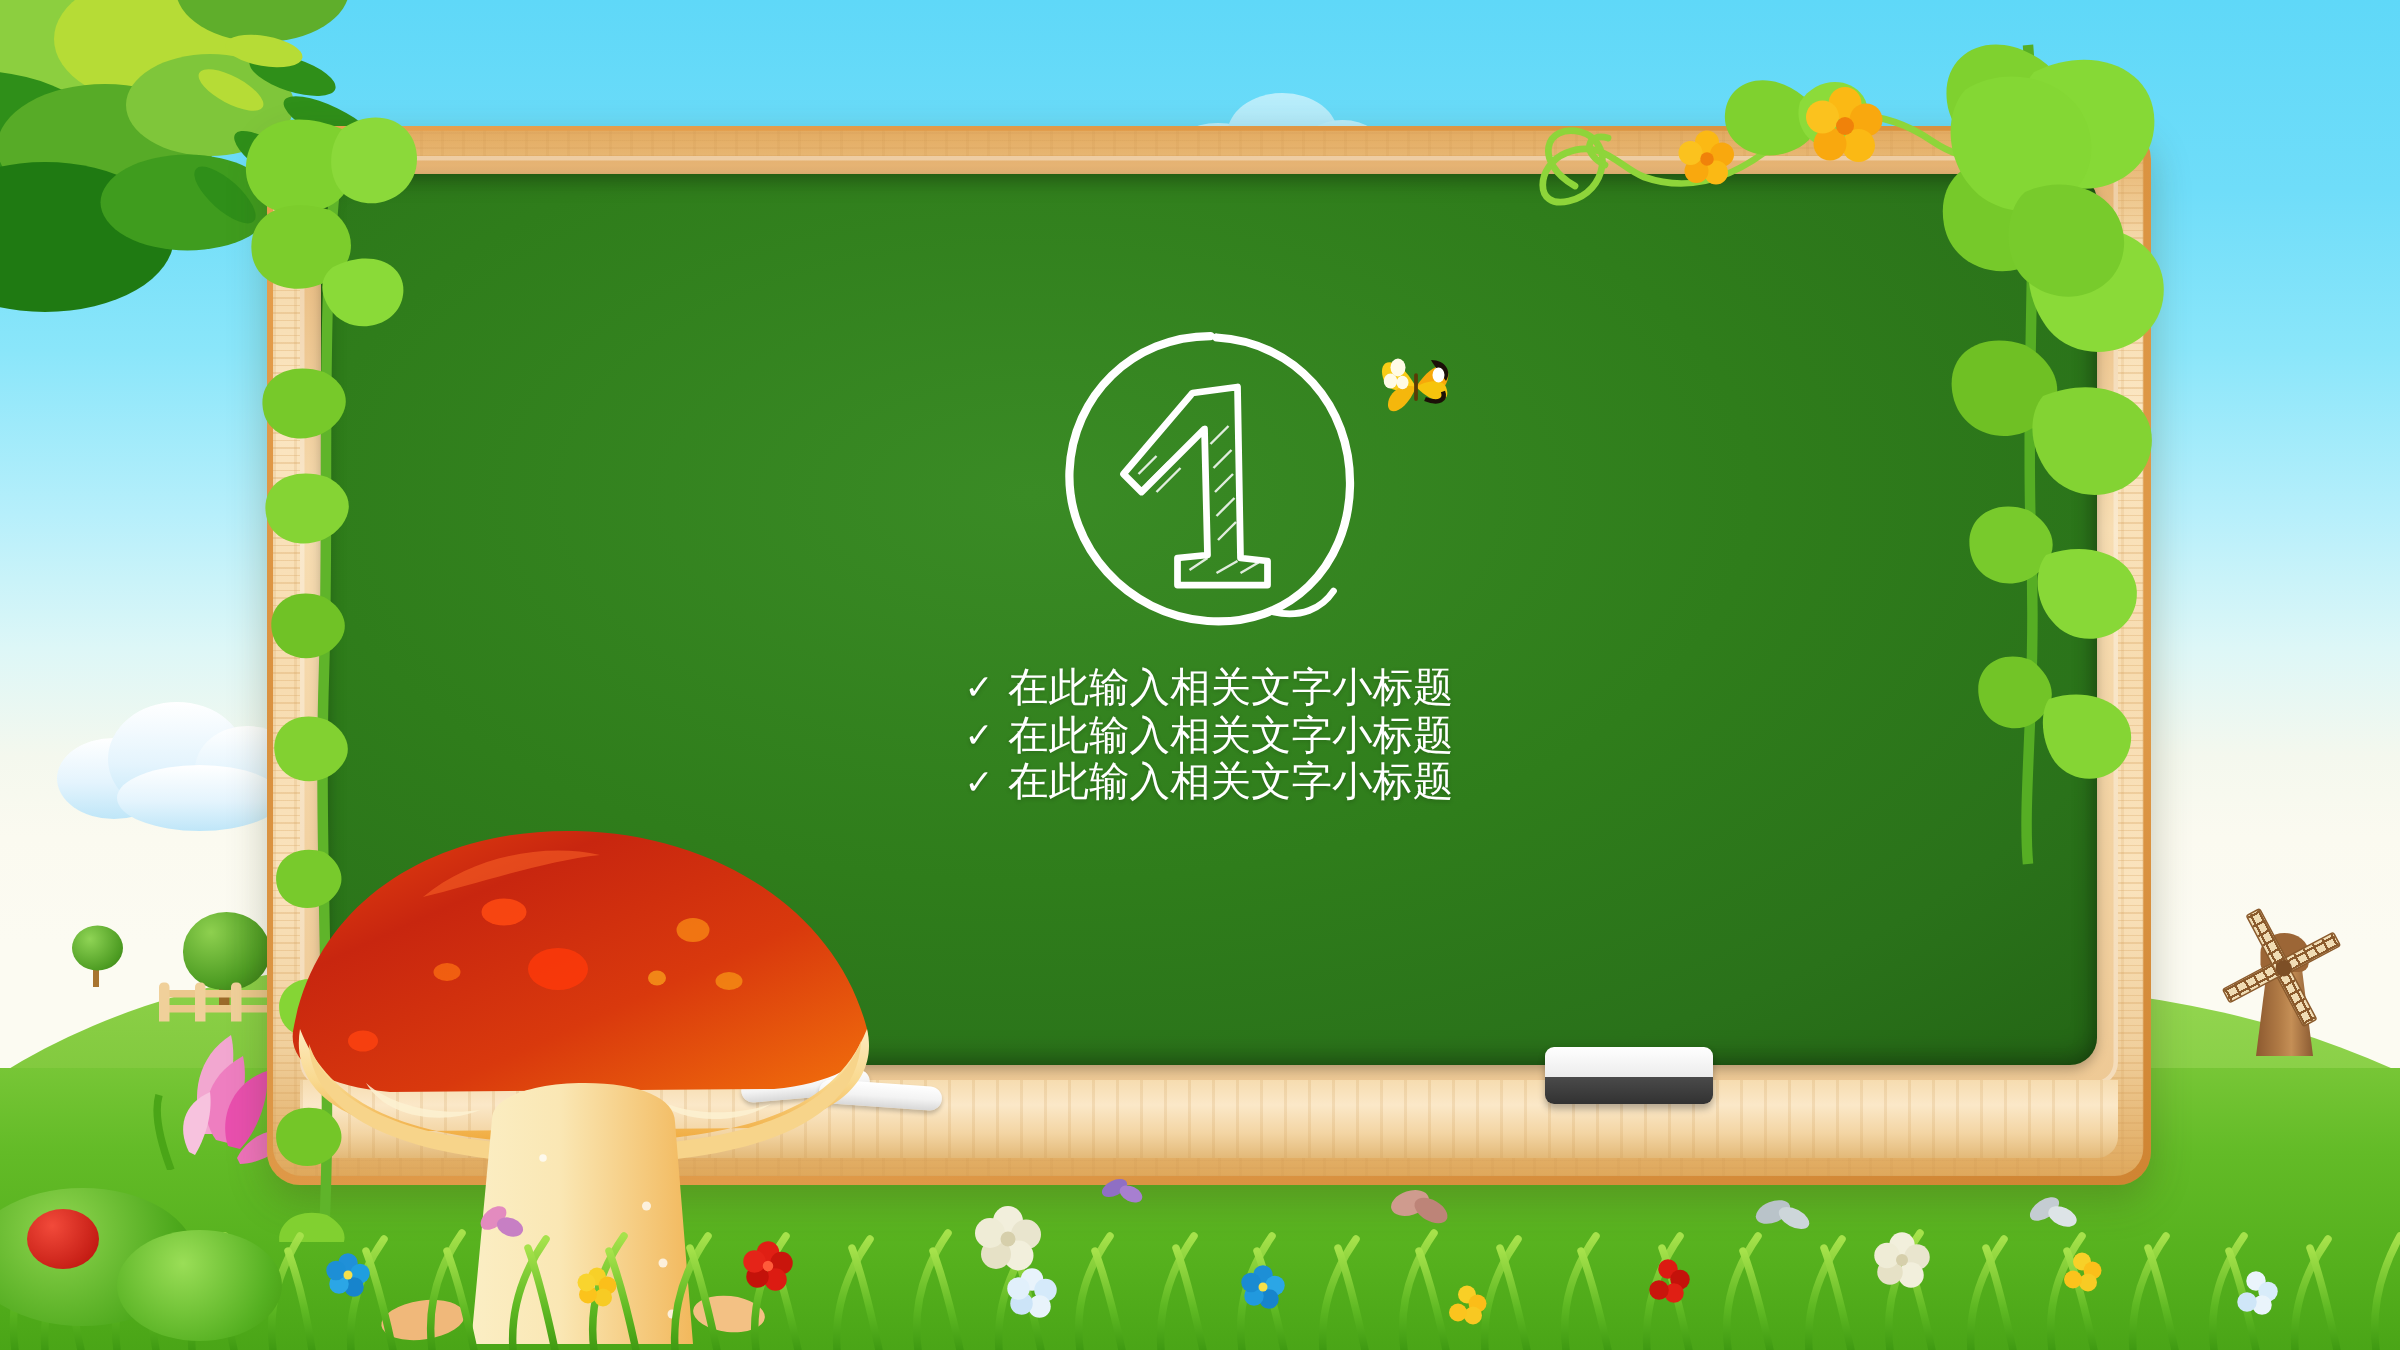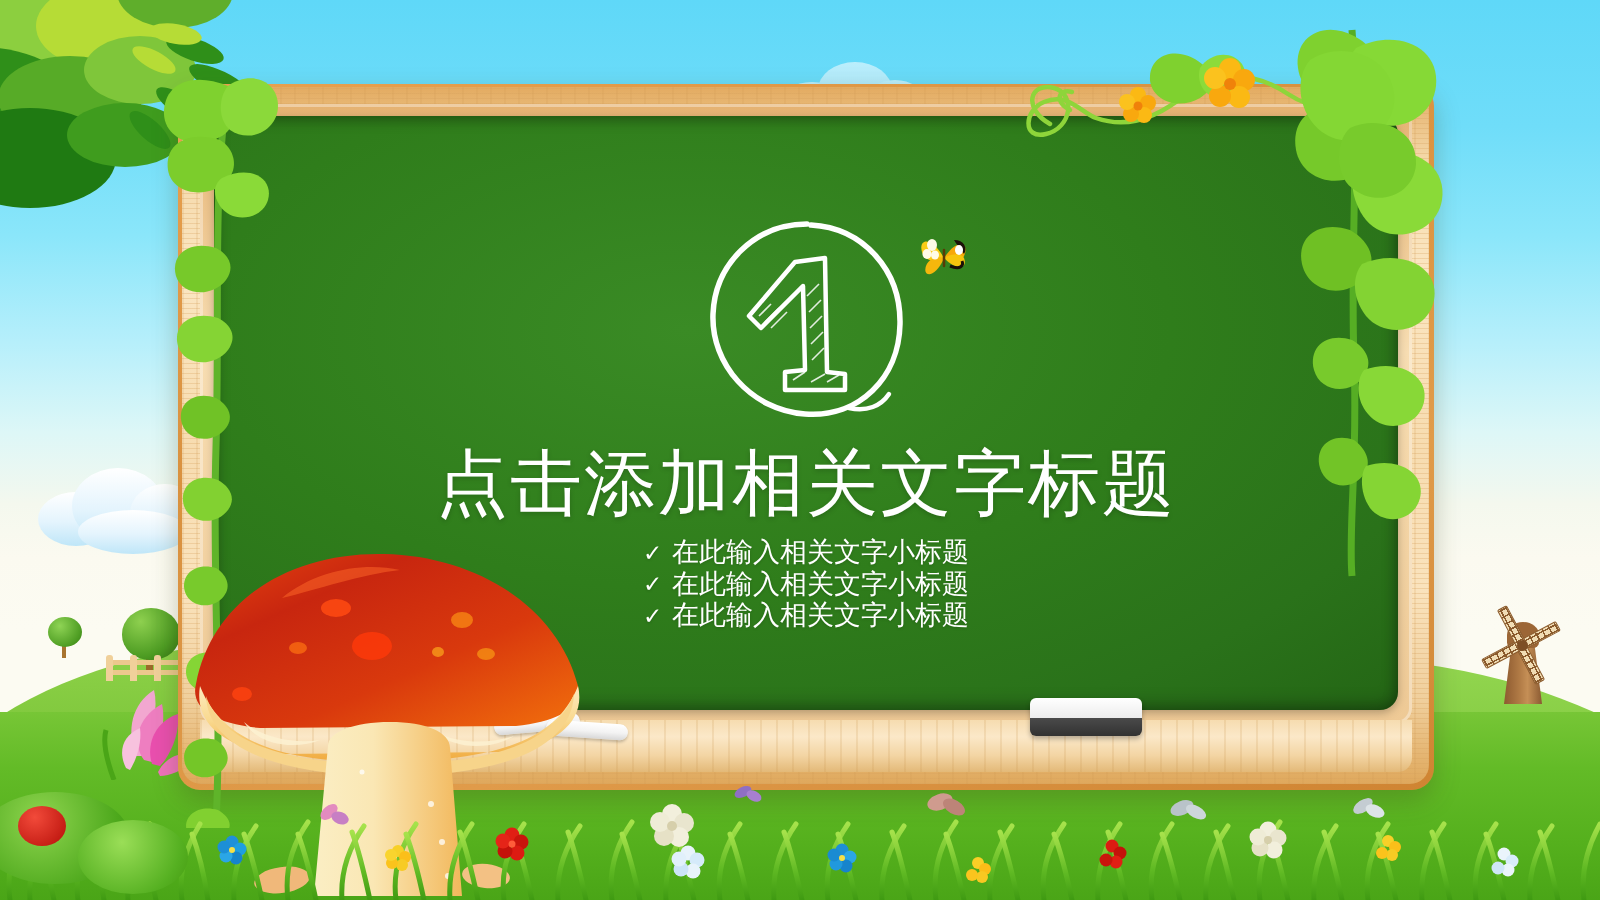--- a/index.html
+++ b/index.html
@@ -300,21 +300,20 @@
               <line x1="111" y1="116" x2="123" y2="104"></line>
               <line x1="112" y1="132" x2="124" y2="120"></line>
               <line x1="113" y1="148" x2="125" y2="136"></line>
               <line x1="94" y1="168" x2="106" y2="160"></line>
               <line x1="112" y1="170" x2="126" y2="162"></line>
               <line x1="128" y1="170" x2="140" y2="163"></line>
             </g>
           </svg>
         </div>
 
-        <div id="title">点击添加相关文字标题</div>
 
         <div id="bullets">
           <div class="bullet">
             <span class="tick">✓</span>
             <span>在此输入相关文字小标题</span>
           </div>
           <div class="bullet">
             <span class="tick">✓</span>
             <span>在此输入相关文字小标题</span>
           </div>

